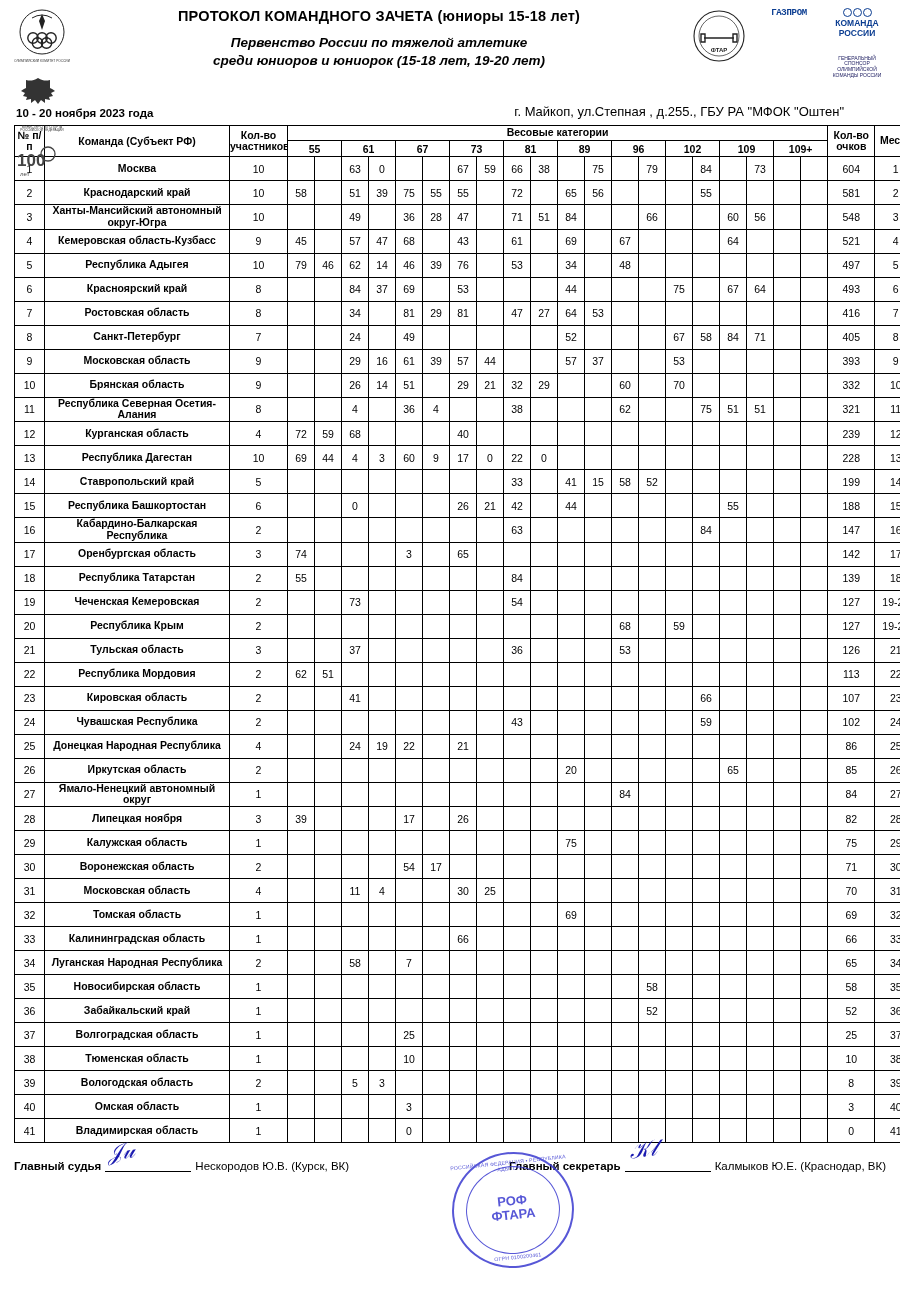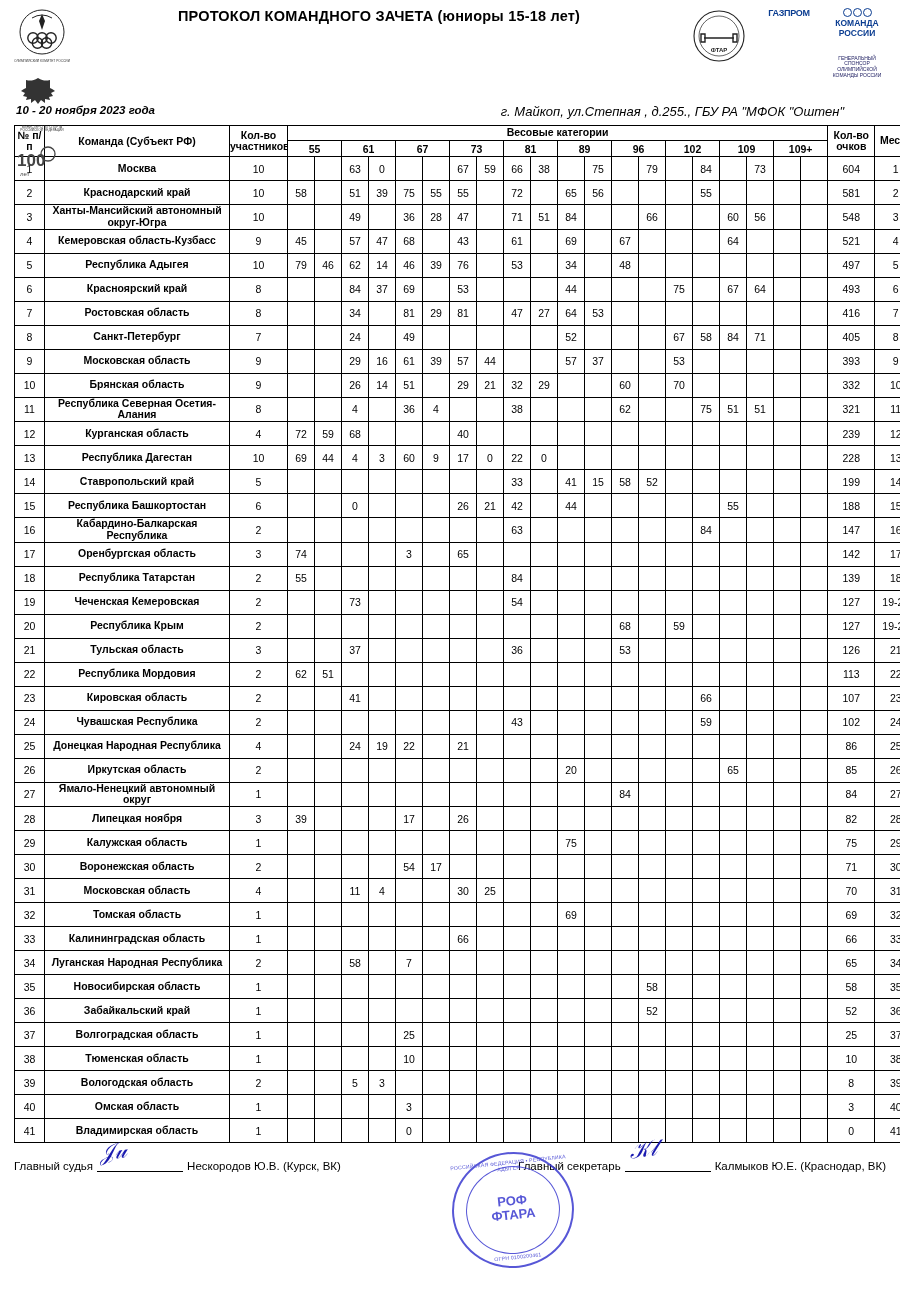--- a/index.html
+++ b/index.html
@@ -79,40 +79,41 @@
     color: #1a1a5e;
     width: 58px;
   }
   .sponsor .big {
     font-size: 9px;
     font-weight: bold;
     display: block;
     margin-bottom: 2px;
     color: #0b3d91;
     letter-spacing: -.3px;
+    font-family: Liberation Mono, monospace;
   }
   .sponsor .big2 {
     font-size: 8.5px;
     font-weight: bold;
     display: block;
     margin-bottom: 17px;
     color: #0b3d91;
   }
   .rings {
     display:flex; justify-content:center; gap:1px; margin-bottom:2px;
   }
   .ring { width:7px;height:7px;border-radius:50%;border:1.2px solid #0b3d91; }
   
   .daterow {
     display: flex;
     justify-content: space-between;
+    align-items: flex-end;
     font-size: 11.5px;
     font-weight: bold;
     margin: 6px 2px 6px 2px;
-    font-style: italic;
   }
   .daterow .place { font-weight: normal; font-size: 13px; padding-right: 40px;}
   
   table.protocol {
     border-collapse: collapse;
     width: 100%;
     table-layout: fixed;
   }
   table.protocol th, table.protocol td {
     border: 1px solid #000;
@@ -141,21 +142,21 @@
     justify-content: space-between;
     margin-top: 14px;
     font-size: 11.5px;
     position: relative;
   }
   .sign {
     display: flex;
     align-items: flex-end;
     gap: 4px;
   }
-  .sign .role { font-weight: normal; }
+  .sign .role { font-weight: bold; }
   .sign .line {
     display: inline-block;
     width: 86px;
     border-bottom: 1px solid #000;
     height: 14px;
     position: relative;
   }
   .sign .who { }
   .scribble {
     position: absolute;
@@ -240,20 +241,24 @@
         <svg width="44" height="44" viewBox="0 0 44 44">
           <text x="3" y="26" font-family="Liberation Sans, sans-serif" font-size="17" font-weight="bold" fill="#444">100</text>
           <circle cx="34" cy="14" r="7" fill="none" stroke="#444" stroke-width="1.3"></circle>
           <text x="6" y="36" font-family="Liberation Sans, sans-serif" font-size="6" fill="#444">лет</text>
         </svg>
       </div>
     </div>
 
     <div class="title-block">
       <div class="main-title">ПРОТОКОЛ КОМАНДНОГО ЗАЧЕТА (юниоры 15-18 лет)</div>
+      <div class="sub-title">
+        <div>Первенство России по тяжелой атлетике</div>
+        <div>среди юниоров и юниорок (15-18 лет, 19-20 лет)</div>
+      </div>
     </div>
 
     <div class="logos-right">
       <div class="emblem" style="width:62px;">
         <svg width="62" height="60" viewBox="0 0 62 60">
           <circle cx="31" cy="28" r="25" fill="none" stroke="#222" stroke-width="1.1"></circle>
           <circle cx="31" cy="28" r="20" fill="none" stroke="#222" stroke-width="0.7"></circle>
           <path d="M16 30 h30 M13 26 h4 v8 h-4z M45 26 h4 v8 h-4z" stroke="#222" stroke-width="1.4" fill="none"></path>
           <text x="31" y="44" text-anchor="middle" font-family="Liberation Sans, sans-serif" font-size="6" font-weight="bold" fill="#222">ФТАР</text>
         </svg>

